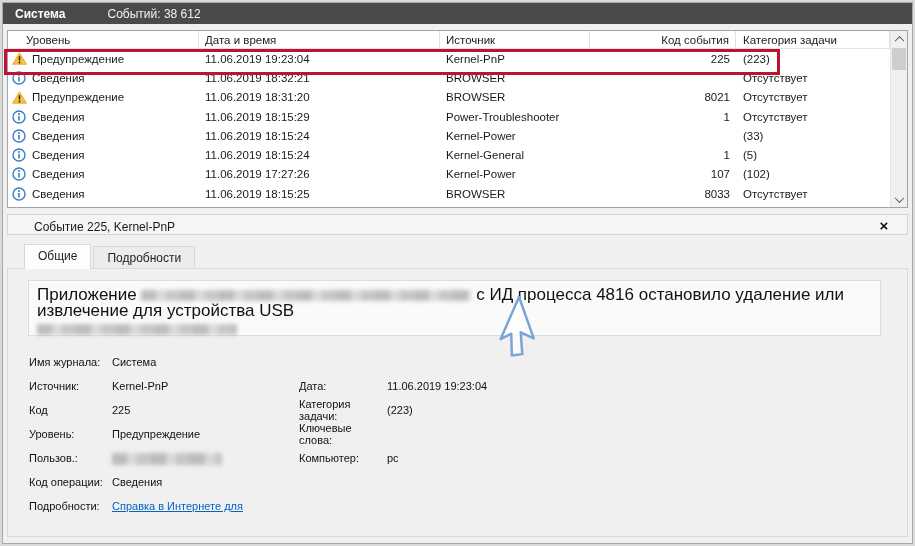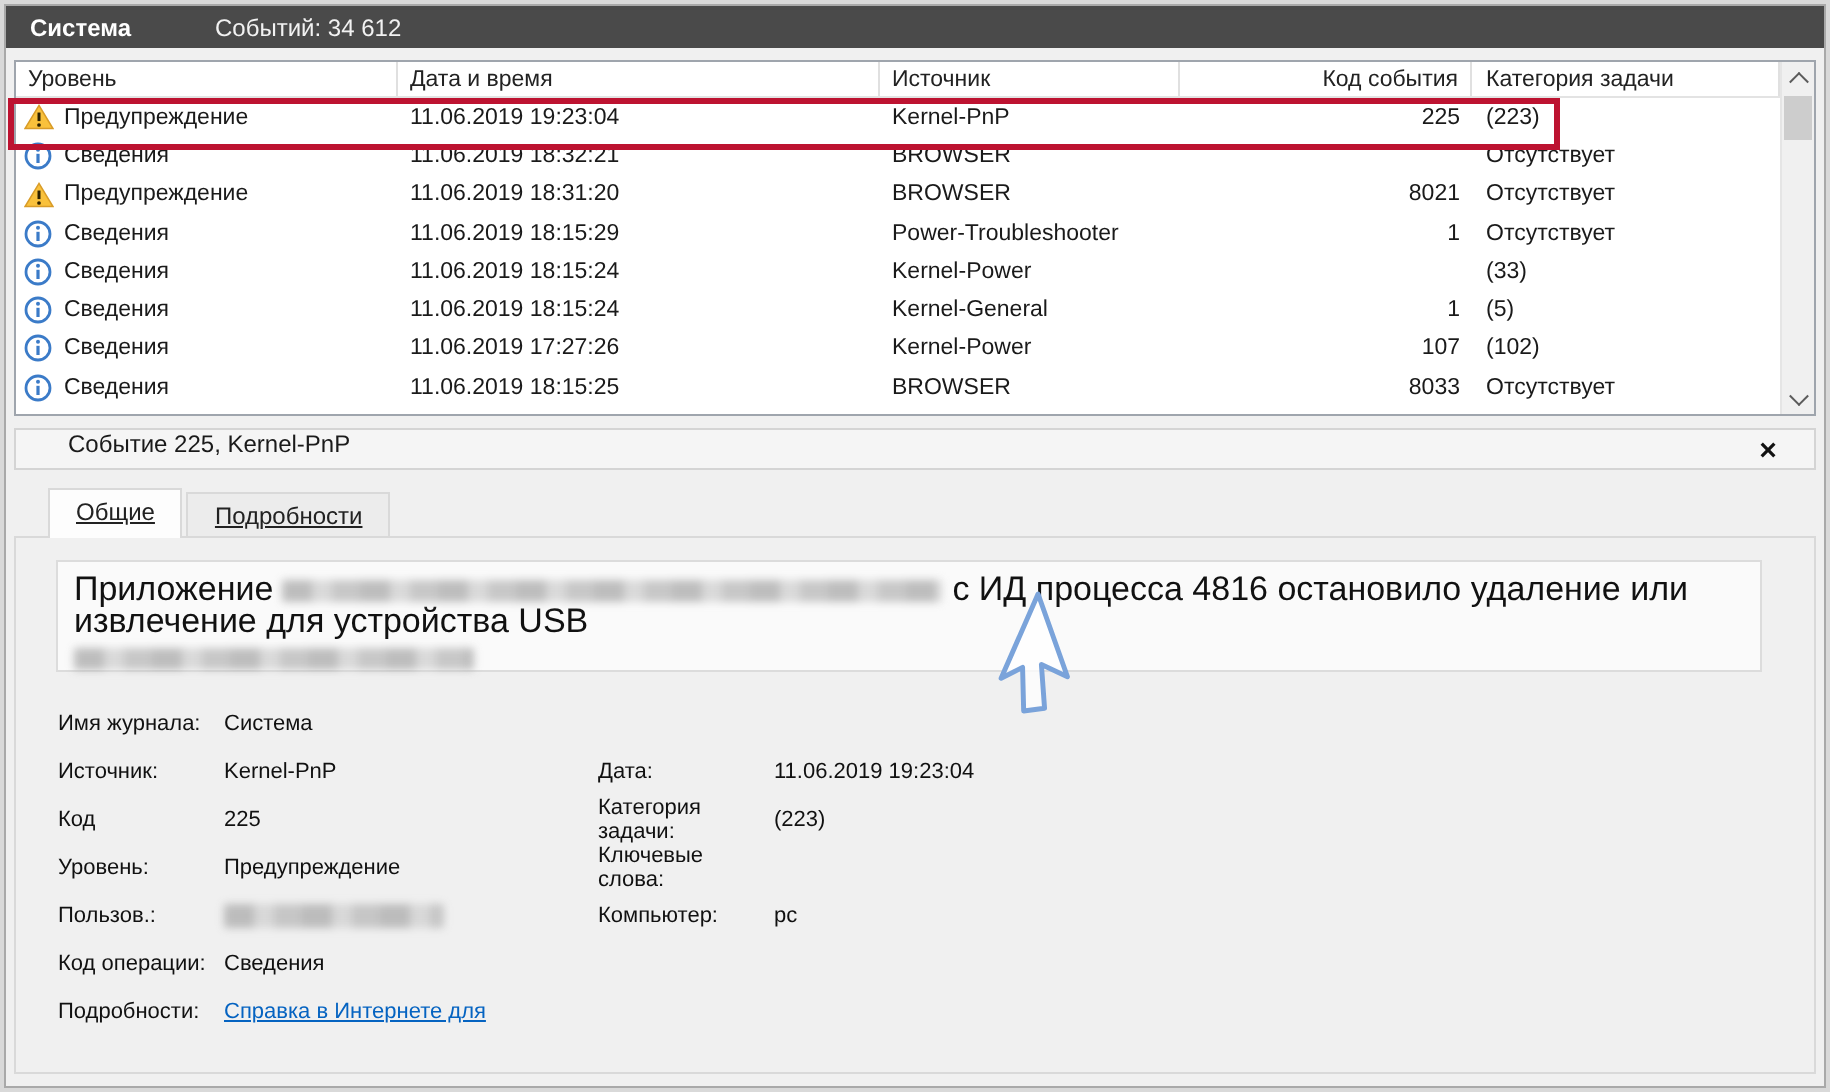--- a/index.html
+++ b/index.html
@@ -37,21 +37,21 @@
   }
   .rows{ position:absolute; left:0; right:17px; top:18px; bottom:0; }
   .trow{ position:relative; height:19.3px; font-size:11.5px; }
   .c{ position:absolute; top:0; height:100%; display:flex; align-items:center; white-space:nowrap; overflow:hidden;}
   .col-level   { left:0;    width:191px; padding-left:4px;}
   .col-dt      { left:191px; width:241px; padding-left:6px;text-align:center;}
   .col-src     { left:432px; width:150px; padding-left:6px;}
   .col-eid     { left:582px; width:146px; justify-content:flex-end; padding-right:6px;}
   .col-cat     { left:728px; right:0;     padding-left:7px;}
   .thead .c{ border-right:1px solid #e0e0e0; }
-  .thead .col-level{ padding-left:6px; }
+  .thead .col-level{ padding-left:18px; }
   .icon{ display:inline-flex; width:15px; margin-right:5px; flex:none; align-items:center;}
   
   .red-box{
     position:absolute; left:1px; top:46px; width:776px; height:26px;
     border:3px solid #bd1331; pointer-events:none; z-index:5;
   }
   
   .vscroll{
     position:absolute; top:0; right:0; bottom:0; width:17px;
     background:#f0f0f0; border-left:1px solid #e5e5e5;
@@ -59,37 +59,37 @@
   .sb-btn{ position:absolute; left:0; width:16px; height:16px; display:flex; align-items:center; justify-content:center;}
   .sb-up{ top:0; } .sb-down{ bottom:0; }
   .chev{ width:7px; height:7px; border-left:1.6px solid #5b5b5b; border-top:1.6px solid #5b5b5b; }
   .chev.up{ transform:rotate(45deg) translate(1px,1px); }
   .chev.down{ transform:rotate(225deg) translate(1px,1px); }
   .sb-thumb{ position:absolute; left:1px; top:17px; width:14px; height:22px; background:#cdcdcd; }
   
   .event-header{
     position:absolute; left:4px; right:4px; top:211px; height:21px;
     background:#f5f5f5; border:1px solid #d4d4d4;
-    display:flex; align-items:flex-start; font-size:12px;
+    display:flex; align-items:flex-end; font-size:12px;
   }
   .event-header .txt{ margin-left:26px; }
   .close-btn{
     position:absolute; right:14px; top:1px; width:18px; height:18px;
     display:flex; align-items:center; justify-content:center;
     font-weight:bold; font-size:15px; color:#111; cursor:pointer;
   }
   .tabs{
     position:absolute; left:4px; top:241px; height:24px;
     display:flex; padding-left:17px; z-index:3;
   }
   .tab{
     padding:4px 13px 3px 13px; font-size:12px;
     border:1px solid #d9d9d9; border-bottom:none;
     background:#ececec; color:#222; margin-right:2px;
-    position:relative; top:2px; height:22px;text-decoration:underline;
+    position:relative; top:2px; height:22px;
   }
   .tab.active{ background:#fdfdfd; top:0px; height:25px; z-index:4; }
   .tab-content{
     position:absolute; left:4px; right:4px; top:265px; bottom:6px;
     background:#f0f0f0; border:1px solid #d9d9d9;
   }
   .desc-box{
     position:absolute; left:20px; right:26px; top:11px; height:56px;
     background:#fafafa; border:1px solid #dcdcdc;
     padding:6px 8px; font-size:17px; line-height:16px; color:#111;
@@ -111,21 +111,21 @@
   .fields .lbl{ color:#111; }
   a.help-link{ color:#0563c1; text-decoration:underline; cursor:pointer; }
 </style>
 </head>
 <body>
 
 <div class="window">
 
   <div class="topbar">
     <span class="title">Система</span>
-    <span class="count">Событий: 34 612</span>
+    <span class="count">Событий: 38 612</span>
   </div>
 
   <div class="table-panel">
     <div class="thead">
       <div class="c col-level">Уровень</div>
       <div class="c col-dt">Дата и время</div>
       <div class="c col-src">Источник</div>
       <div class="c col-eid">Код события</div>
       <div class="c col-cat">Категория задачи</div>
     </div>

